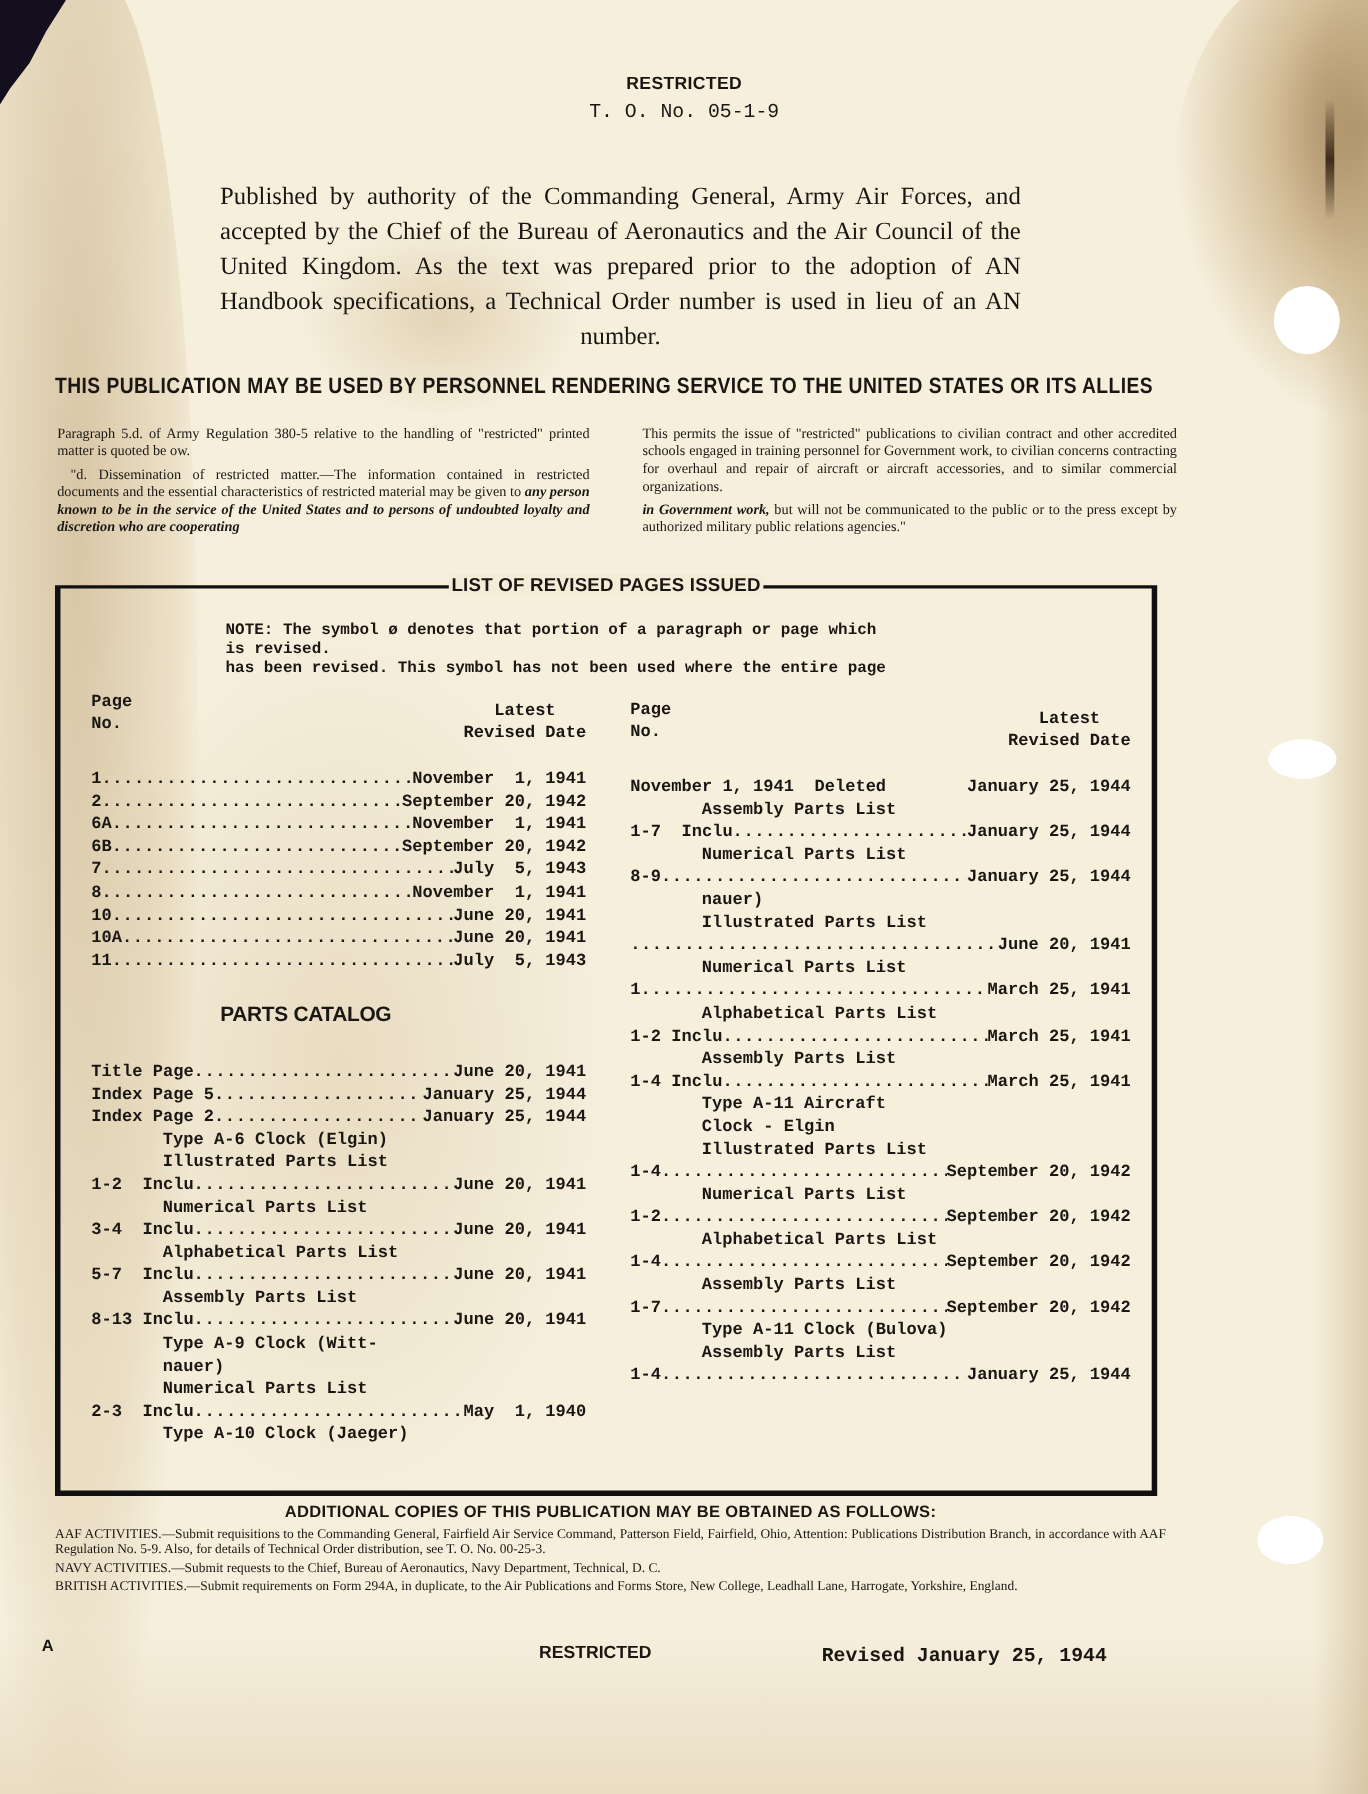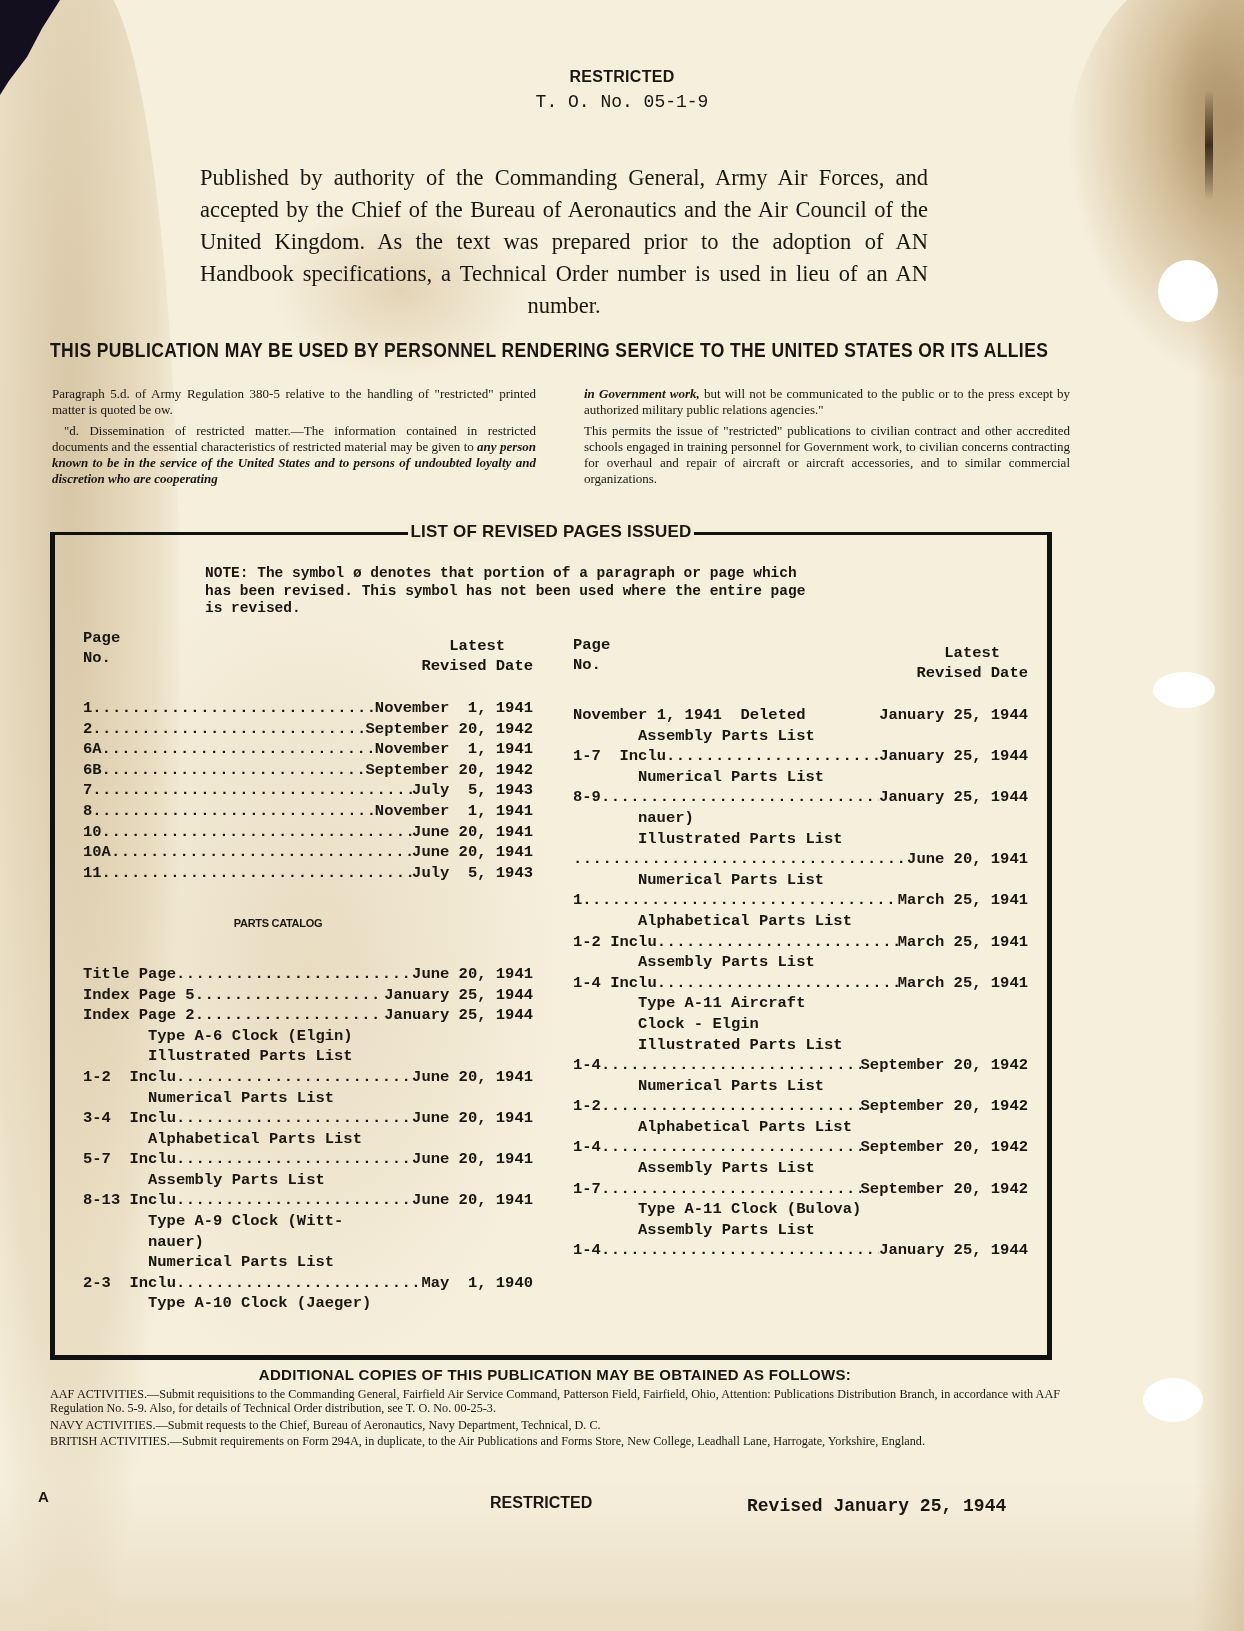--- a/index.html
+++ b/index.html
@@ -108,21 +108,21 @@
   .col-head { position: relative; height: 70px; }
   .col-head .page-hdr { position: absolute; left: 0; top: 0; line-height: 20px; }
   .col-head .date-hdr { position: absolute; right: 0; top: 8px; line-height: 20px; text-align: center; }
   .rows { line-height: 20.6px; }
   .row { display: flex; white-space: nowrap; height: 20.6px; }
   .row .pg { flex: 0 0 auto; }
   .row .dots { flex: 1 1 auto; overflow: hidden; letter-spacing: 0.5px; }
   .row .dots::after { content: "........................................................................."; }
   .row .dt { flex: 0 0 auto; }
   .row.indent { padding-left: 65px; }
-  .row.center { justify-content: center; padding-right: 60px; font-family: "Liberation Sans", sans-serif; font-size: 11px; letter-spacing: -0.3px; }
+  .row.center { justify-content: center; padding-right: 60px; font-family: "Liberation Sans", sans-serif; font-size: 19px; letter-spacing: -0.3px; }
   .row.section-gap { height: 30px; }
   .row.plain { justify-content: space-between; text-align: center; }
 
   .additional {
     position: absolute; top: 1368px; left: 50px; width: 1010px;
     font-size: 12.2px; line-height: 14.5px;
   }
   .additional .add-title {
     text-align: center; font-family: "Liberation Sans", sans-serif; font-weight: bold;
     font-size: 15px; margin-bottom: 4px; letter-spacing: 0.3px;
@@ -163,30 +163,30 @@
 
 <div class="authority">Published by authority of the Commanding General, Army Air Forces, and accepted by the Chief of the Bureau of Aeronautics and the Air Council of the United Kingdom. As the text was prepared prior to the adoption of AN Handbook specifications, a Technical Order number is used in lieu of an AN number.</div>
 
 <div class="usage-banner">THIS PUBLICATION MAY BE USED BY PERSONNEL RENDERING SERVICE TO THE UNITED STATES OR ITS ALLIES</div>
 
 <div class="regulation reg-left">
   <p>Paragraph 5.d. of Army Regulation 380-5 relative to the handling of "restricted" printed matter is quoted be ow.</p>
   <p class="quote"><span>"d. Dissemination of restricted matter.—The information contained in restricted documents and the essential characteristics of restricted material may be given to </span><em>any person known to be in the service of the United States and to persons of undoubted loyalty and discretion who are cooperating</em></p>
 </div>
 <div class="regulation reg-right">
+  <p>This permits the issue of "restricted" publications to civilian contract and other accredited schools engaged in training personnel for Government work, to civilian concerns contracting for overhaul and repair of aircraft or aircraft accessories, and to similar commercial organizations.</p>
   <p><em>in Government work,</em><span> but will not be communicated to the public or to the press except by authorized military public relations agencies."</span></p>
-  <p>This permits the issue of "restricted" publications to civilian contract and other accredited schools engaged in training personnel for Government work, to civilian concerns contracting for overhaul and repair of aircraft or aircraft accessories, and to similar commercial organizations.</p>
 </div>
 
 <div class="revised-box">
   <div class="box-title"><span>LIST OF REVISED PAGES ISSUED</span></div>
   <div class="note">
     <div>NOTE:  The symbol ø denotes that portion of a paragraph or page which</div>
+    <div>is revised.</div>
     <div>has been revised. This symbol has not been used where the entire page</div>
-    <div>is revised.</div>
   </div>
 
   <div class="col col-left">
     <div class="col-head">
       <div class="page-hdr">
         <div>Page</div>
         <div>No.</div>
       </div>
       <div class="date-hdr">
         <div>Latest</div>

